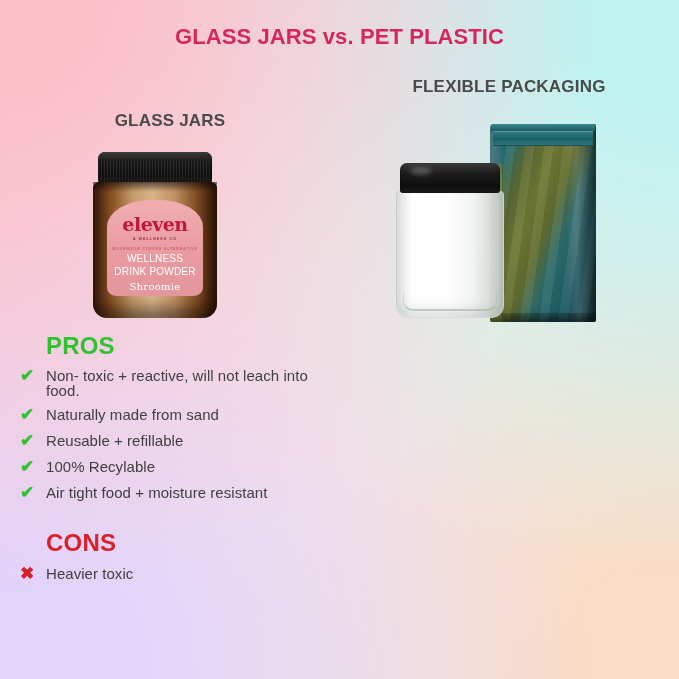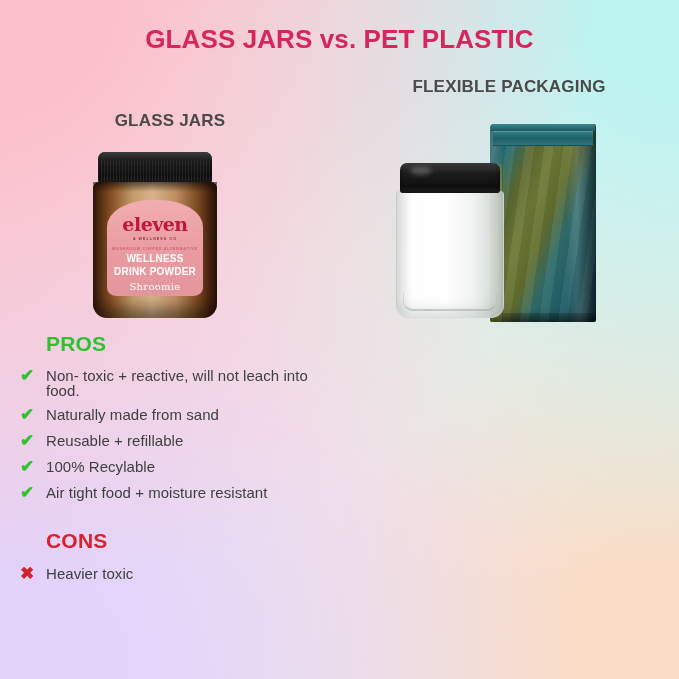--- a/index.html
+++ b/index.html
@@ -28,21 +28,21 @@
 
   #page { position: absolute; inset: 0; }
 
   
   .main-title {
     position: absolute;
     top: 24px;
     left: 0;
     width: 100%;
     text-align: center;
-    font-size: 26px;
+    font-size: 22px;
     font-weight: bold;
     letter-spacing: 0.1px;
     white-space: nowrap;
   }
   .main-title .t-strong { color: #d6265e; }
   .main-title .t-vs { color: #d6265e; font-weight: bold; }
   .main-title .t-plain { color: #d6265e; }
 
   
   .col { position: absolute; top: 0; height: 679px; }
@@ -133,21 +133,21 @@
     margin-top: 6px;
     font-size: 3.5px;
     letter-spacing: 0.9px;
     color: #c75f6e;
     font-weight: bold;
   }
   .gj-name {
     margin-top: 2px;
     font-size: 10px;
     line-height: 11px;
-    font-weight: bold;
+    font-weight: normal;
     color: #ffffff;
     letter-spacing: 0.2px;
   }
   .gj-variant {
     margin-top: 4px;
     font-family: "DejaVu Serif", serif;
     font-size: 10px;
     color: #ffffff;
     letter-spacing: 0.3px;
   }
@@ -256,21 +256,21 @@
   .pouch-bottom {
     position: absolute;
     left: 0; right: 0; bottom: 0; height: 9px;
     background: linear-gradient(180deg, rgba(0,0,0,.2), rgba(0,0,0,.45));
     border-radius: 0 0 3px 3px;
   }
 
   
   .section-title {
     position: absolute;
-    font-size: 21px;
+    font-size: 24px;
     font-weight: bold;
     letter-spacing: 0.2px;
     text-align: right;
   }
   .title-pros { color: #2fc22f; }
   .title-cons { color: #d9202b; }
 
   .list { position: absolute; }
   .list-item {
     display: flex;

